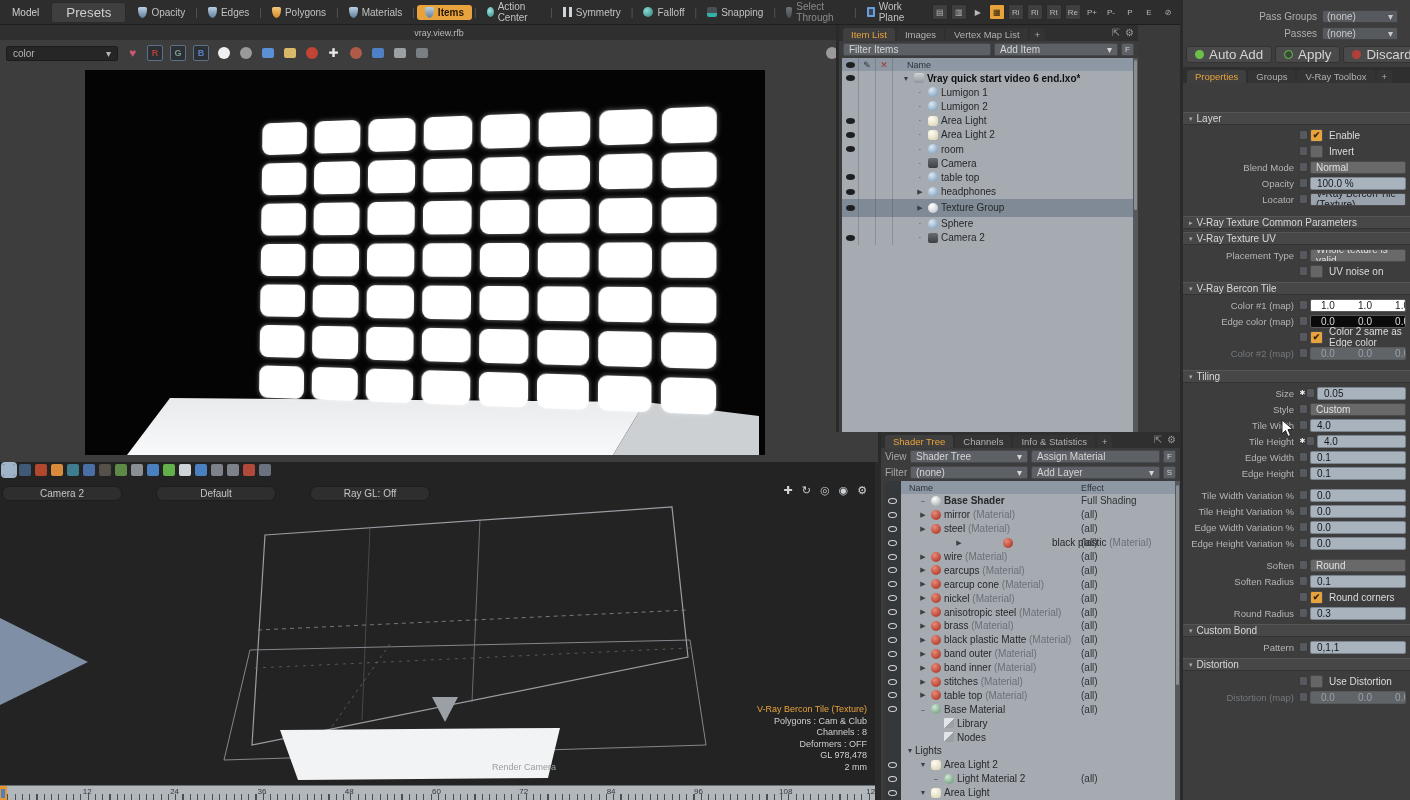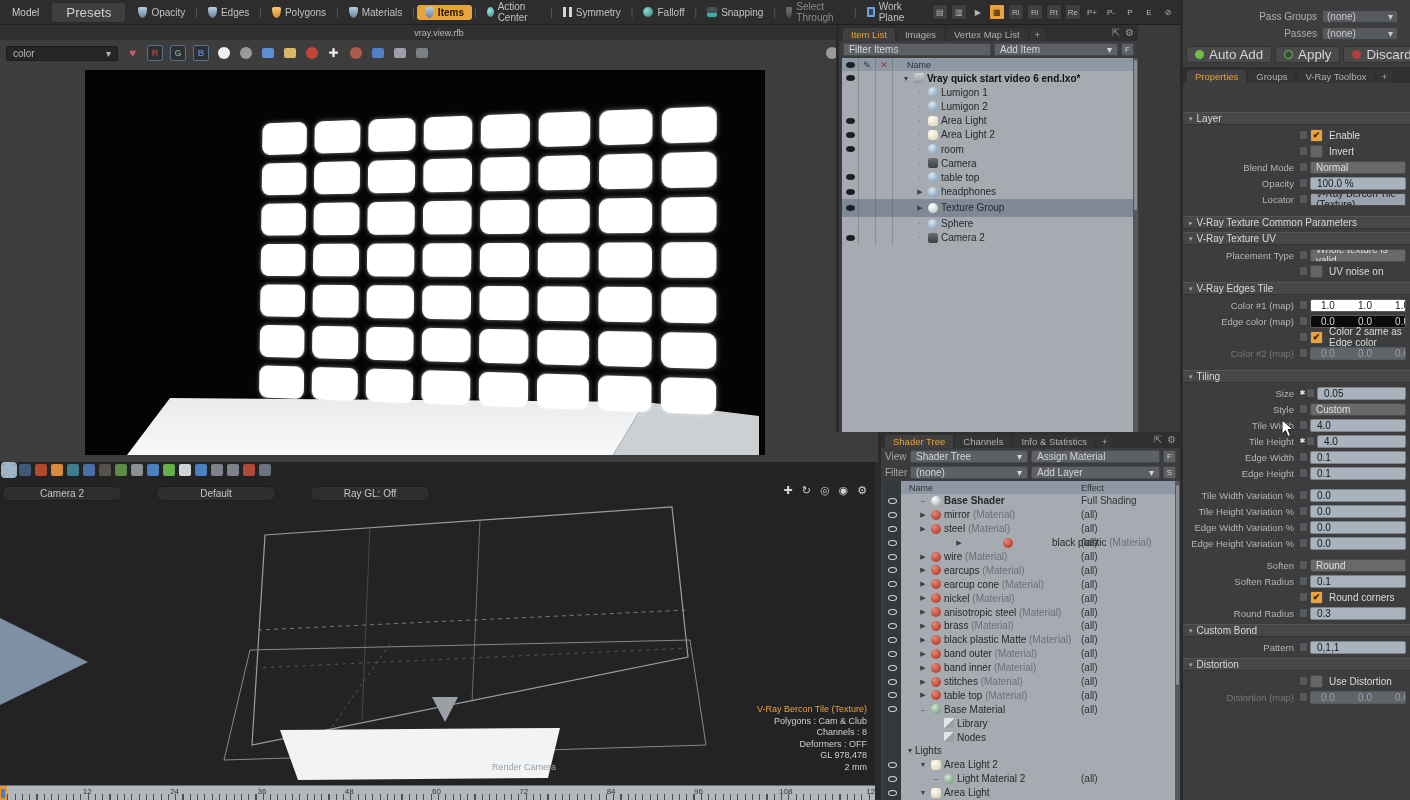--- a/index.html
+++ b/index.html
@@ -887,21 +887,21 @@
           <div class="ctl drop">Whole texture is valid</div>
         </div>
         <div class="prow">
           <span class="lab"></span>
           <span class="envbox"></span>
           <span class="checkbox"></span>
           <span class="chklab">UV noise on</span>
         </div>
         <div class="shead">
           <span class="tri">▾</span>
-          <span>V-Ray Edges Tile</span>
+          <span>V-Ray Bercon Tile</span>
         </div>
         <div class="prow">
           <span class="lab">Color #1 (map)</span>
           <span class="envbox"></span>
           <div class="ctl colorbar" style="background: rgb(255, 255, 255); color: rgb(34, 34, 34);">
             <span>1.0</span>
             <span>1.0</span>
             <span style="margin-right: -14px;">1.0</span>
           </div>
         </div>

